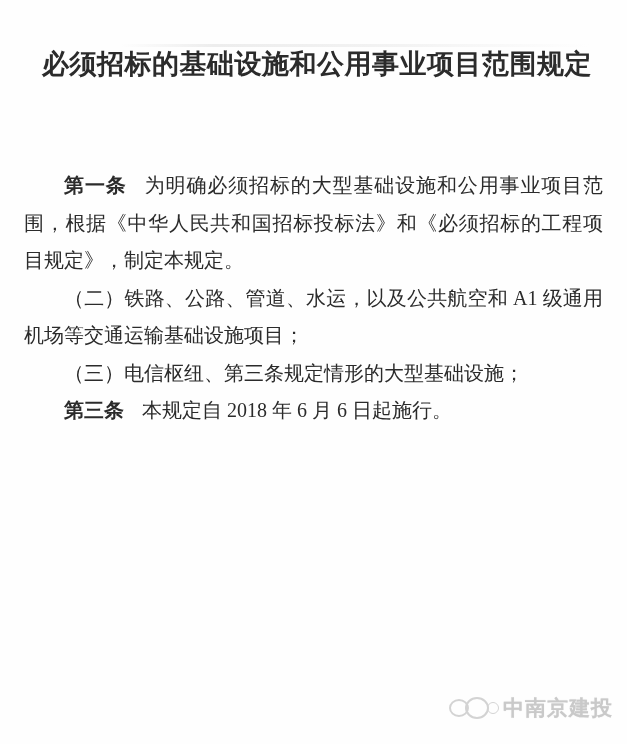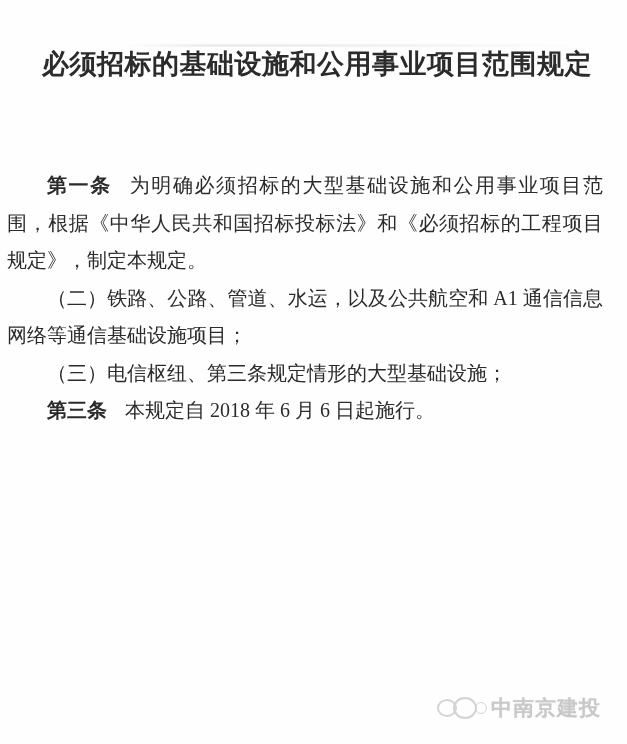--- a/index.html
+++ b/index.html
@@ -24,37 +24,37 @@
   .doc-title {
     margin: 46px 24px 0 42px;
     font-size: 27px;
     line-height: 36px;
     font-weight: 700;
     letter-spacing: 0.5px;
     white-space: nowrap;
   }
   .doc-body {
     margin-top: 85px;
-    padding: 0 24px 0 7px;
+    padding: 0 24px 0 24px;
     font-size: 20px;
     line-height: 37.5px;
     text-align: justify;
     text-justify: inter-ideograph;
   }
   .para {
     text-indent: 2em;
   }
   .para-label {
     font-weight: 700;
     margin-right: 0.9em;
   }
   .para-label:empty { display: none; margin: 0; }
   .watermark {
     position: absolute;
-    right: 26px;
+    right: 14px;
     top: 694px;
     display: flex;
     align-items: center;
     gap: 2px;
     color: #bdbdbd;
     opacity: 0.85;
   }
   .wm-logo {
     position: relative;
     width: 52px;
@@ -90,21 +90,21 @@
 
   <div class="doc-body">
 
     <p class="para">
       <span class="para-label">第一条</span><span>为明确必须招标的大型基础设施和公用事业项目范围，根据《中华人民共和国招标投标法》和《必须招标的工程项目规定》，制定本规定。</span>
     </p>
 
 
 
     <p class="para">
-      <span>（二）铁路、公路、管道、水运，以及公共航空和 A1 通信信息网络等通信基础设施项目；</span>
+      <span>（二）铁路、公路、管道、水运，以及公共航空和 A1 级通用机场等交通运输基础设施项目；</span>
     </p>
 
     <p class="para">
       <span>（三）电信枢纽、第三条规定情形的大型基础设施；</span>
     </p>
 
 
 
     <p class="para">
       <span class="para-label">第三条</span><span>本规定自 2018 年 6 月 6 日起施行。</span>

